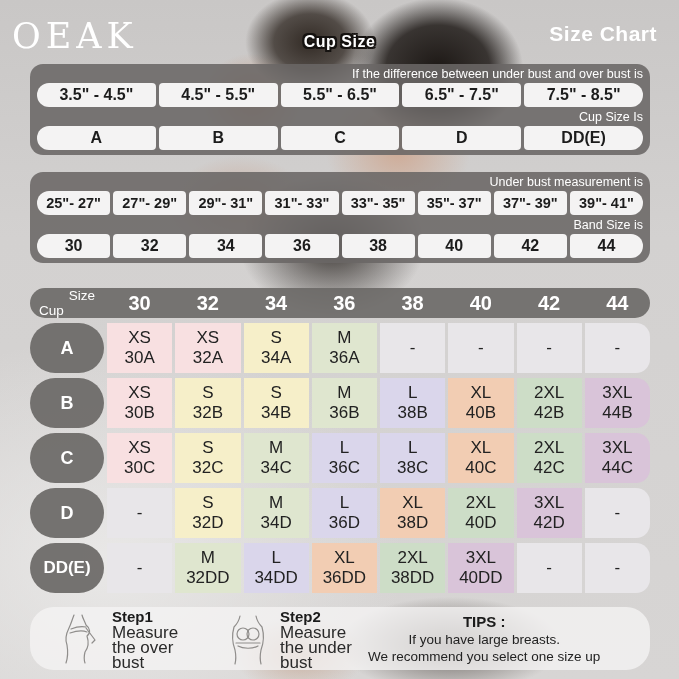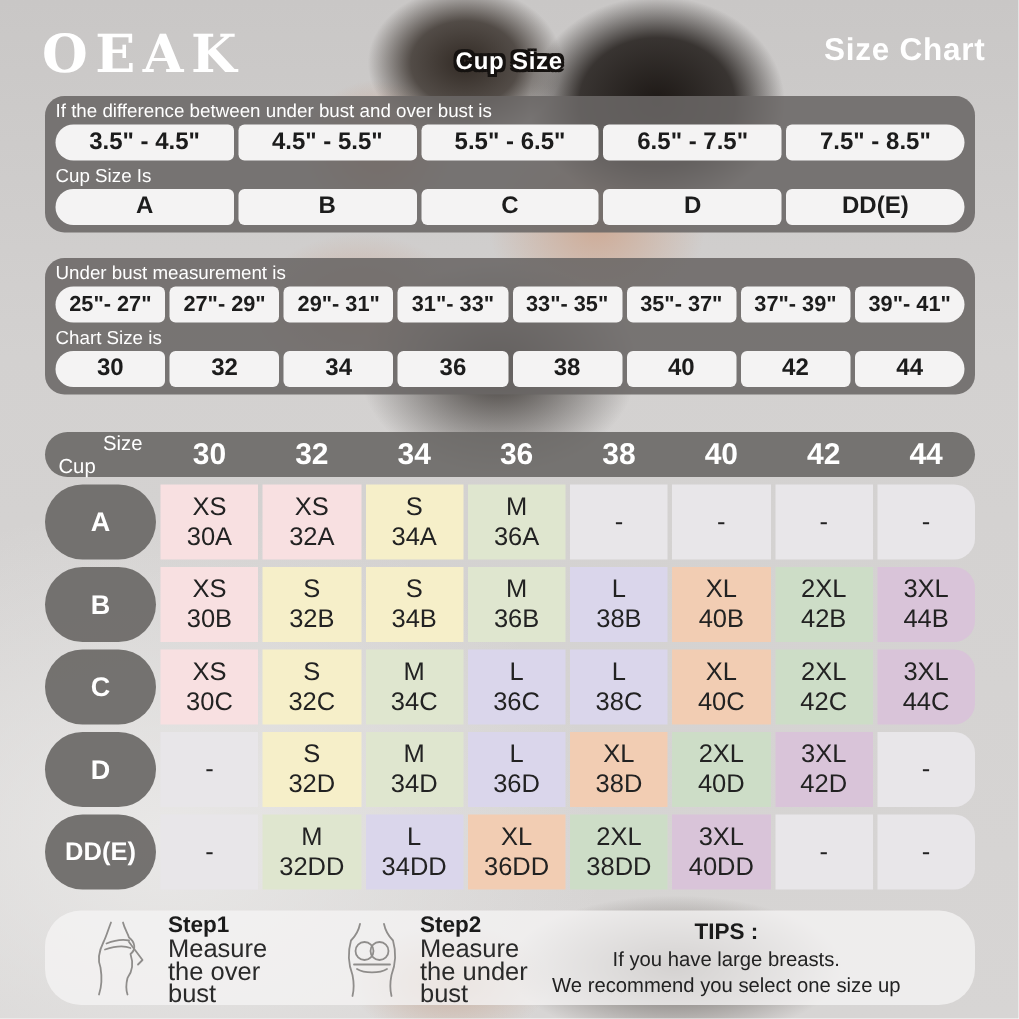--- a/index.html
+++ b/index.html
@@ -10,30 +10,30 @@
       radial-gradient(115px 95px at 438px 68px, rgba(20,15,12,.95) 0%, rgba(20,15,12,.8) 45%, rgba(20,15,12,0) 74%),
       radial-gradient(70px 65px at 252px 100px, rgba(198,156,133,.9) 0%, rgba(198,156,133,0) 72%),
       radial-gradient(95px 85px at 398px 150px, rgba(206,165,141,.85) 0%, rgba(206,165,141,0) 76%),
       radial-gradient(125px 95px at 332px 245px, rgba(30,25,21,.85) 0%, rgba(30,25,21,0) 74%),
       radial-gradient(100px 70px at 240px 205px, rgba(199,158,136,.7) 0%, rgba(199,158,136,0) 70%),
       radial-gradient(150px 65px at 450px 645px, rgba(70,63,57,.8) 0%, rgba(70,63,57,0) 74%),
       radial-gradient(95px 55px at 300px 655px, rgba(194,161,140,.75) 0%, rgba(194,161,140,0) 70%),
       radial-gradient(420px 320px at 110px 560px, rgba(235,234,233,.9) 0%, rgba(235,234,233,0) 70%),
       linear-gradient(180deg,#c9c7c6 0%,#d3d1d0 35%,#d7d5d4 100%);
   }
-  .logo{position:absolute;left:28px;top:16px;color:#fff;font-size:35px;font-weight:700;
+  .logo{position:absolute;left:12px;top:16px;color:#fff;font-size:35px;font-weight:400;
     letter-spacing:5px;font-family:"DejaVu Serif","Liberation Serif",serif;}
   .sc-label{position:absolute;right:22px;top:22px;color:#fff;font-size:21px;font-weight:600;letter-spacing:.5px;}
   .big-title{position:absolute;left:0;right:0;text-align:center;color:#fff;font-size:16px;font-weight:700;letter-spacing:.5px;
     text-shadow:-2px -2px 0 #151210,2px -2px 0 #151210,-2px 2px 0 #151210,2px 2px 0 #151210,0 -2px 0 #151210,0 2px 0 #151210,-2px 0 0 #151210,2px 0 0 #151210;}
   .t-cup{top:33px}.t-band{top:150px}
   .block{position:absolute;left:30px;width:620px;box-sizing:border-box;
     background:rgba(106,103,101,.88);border-radius:13px;padding:2px 7px 5px;}
   .b-cup{top:64px}.b-band{top:172px}
-  .cond{color:#fff;font-size:12.5px;font-weight:500;text-align:left;height:16px;line-height:16px;}
+  .cond{color:#fff;font-size:12.5px;font-weight:500;text-align:right;height:16px;line-height:16px;}
   .row-white{display:flex;gap:3px;height:24px;margin-top:1px;}
   .wc{flex:1;background:#f4f3f3;display:flex;align-items:center;justify-content:center;
     font-size:16px;font-weight:600;color:#1c1c1c;border-radius:4px;}
   .row-white .wc:first-child{border-radius:12px 4px 4px 12px;}
   .row-white .wc:last-child{border-radius:4px 12px 12px 4px;}
   .b-band .wc{font-size:14.5px;}
   .b-band .row-white + .cond + .row-white .wc{font-size:16px;}
   .matrix{position:absolute;left:30px;top:288px;width:620px;}
   .mgrid{display:grid;grid-template-columns:74px repeat(8,1fr);column-gap:3px;}
   .mhead{height:30px;background:rgba(106,104,102,.9);border-radius:16px;}
@@ -94,21 +94,21 @@
     <div class="row-white">
       <div class="wc">25"- 27"</div>
       <div class="wc">27"- 29"</div>
       <div class="wc">29"- 31"</div>
       <div class="wc">31"- 33"</div>
       <div class="wc">33"- 35"</div>
       <div class="wc">35"- 37"</div>
       <div class="wc">37"- 39"</div>
       <div class="wc">39"- 41"</div>
     </div>
-    <div class="cond" style="margin-top:2px">Chart Size is</div>
+    <div class="cond" style="margin-top:2px">Band Size is</div>
     <div class="row-white">
       <div class="wc" style="font-size:16px">30</div>
       <div class="wc" style="font-size:16px">32</div>
       <div class="wc" style="font-size:16px">34</div>
       <div class="wc" style="font-size:16px">36</div>
       <div class="wc" style="font-size:16px">38</div>
       <div class="wc" style="font-size:16px">40</div>
       <div class="wc" style="font-size:16px">42</div>
       <div class="wc" style="font-size:16px">44</div>
     </div>

